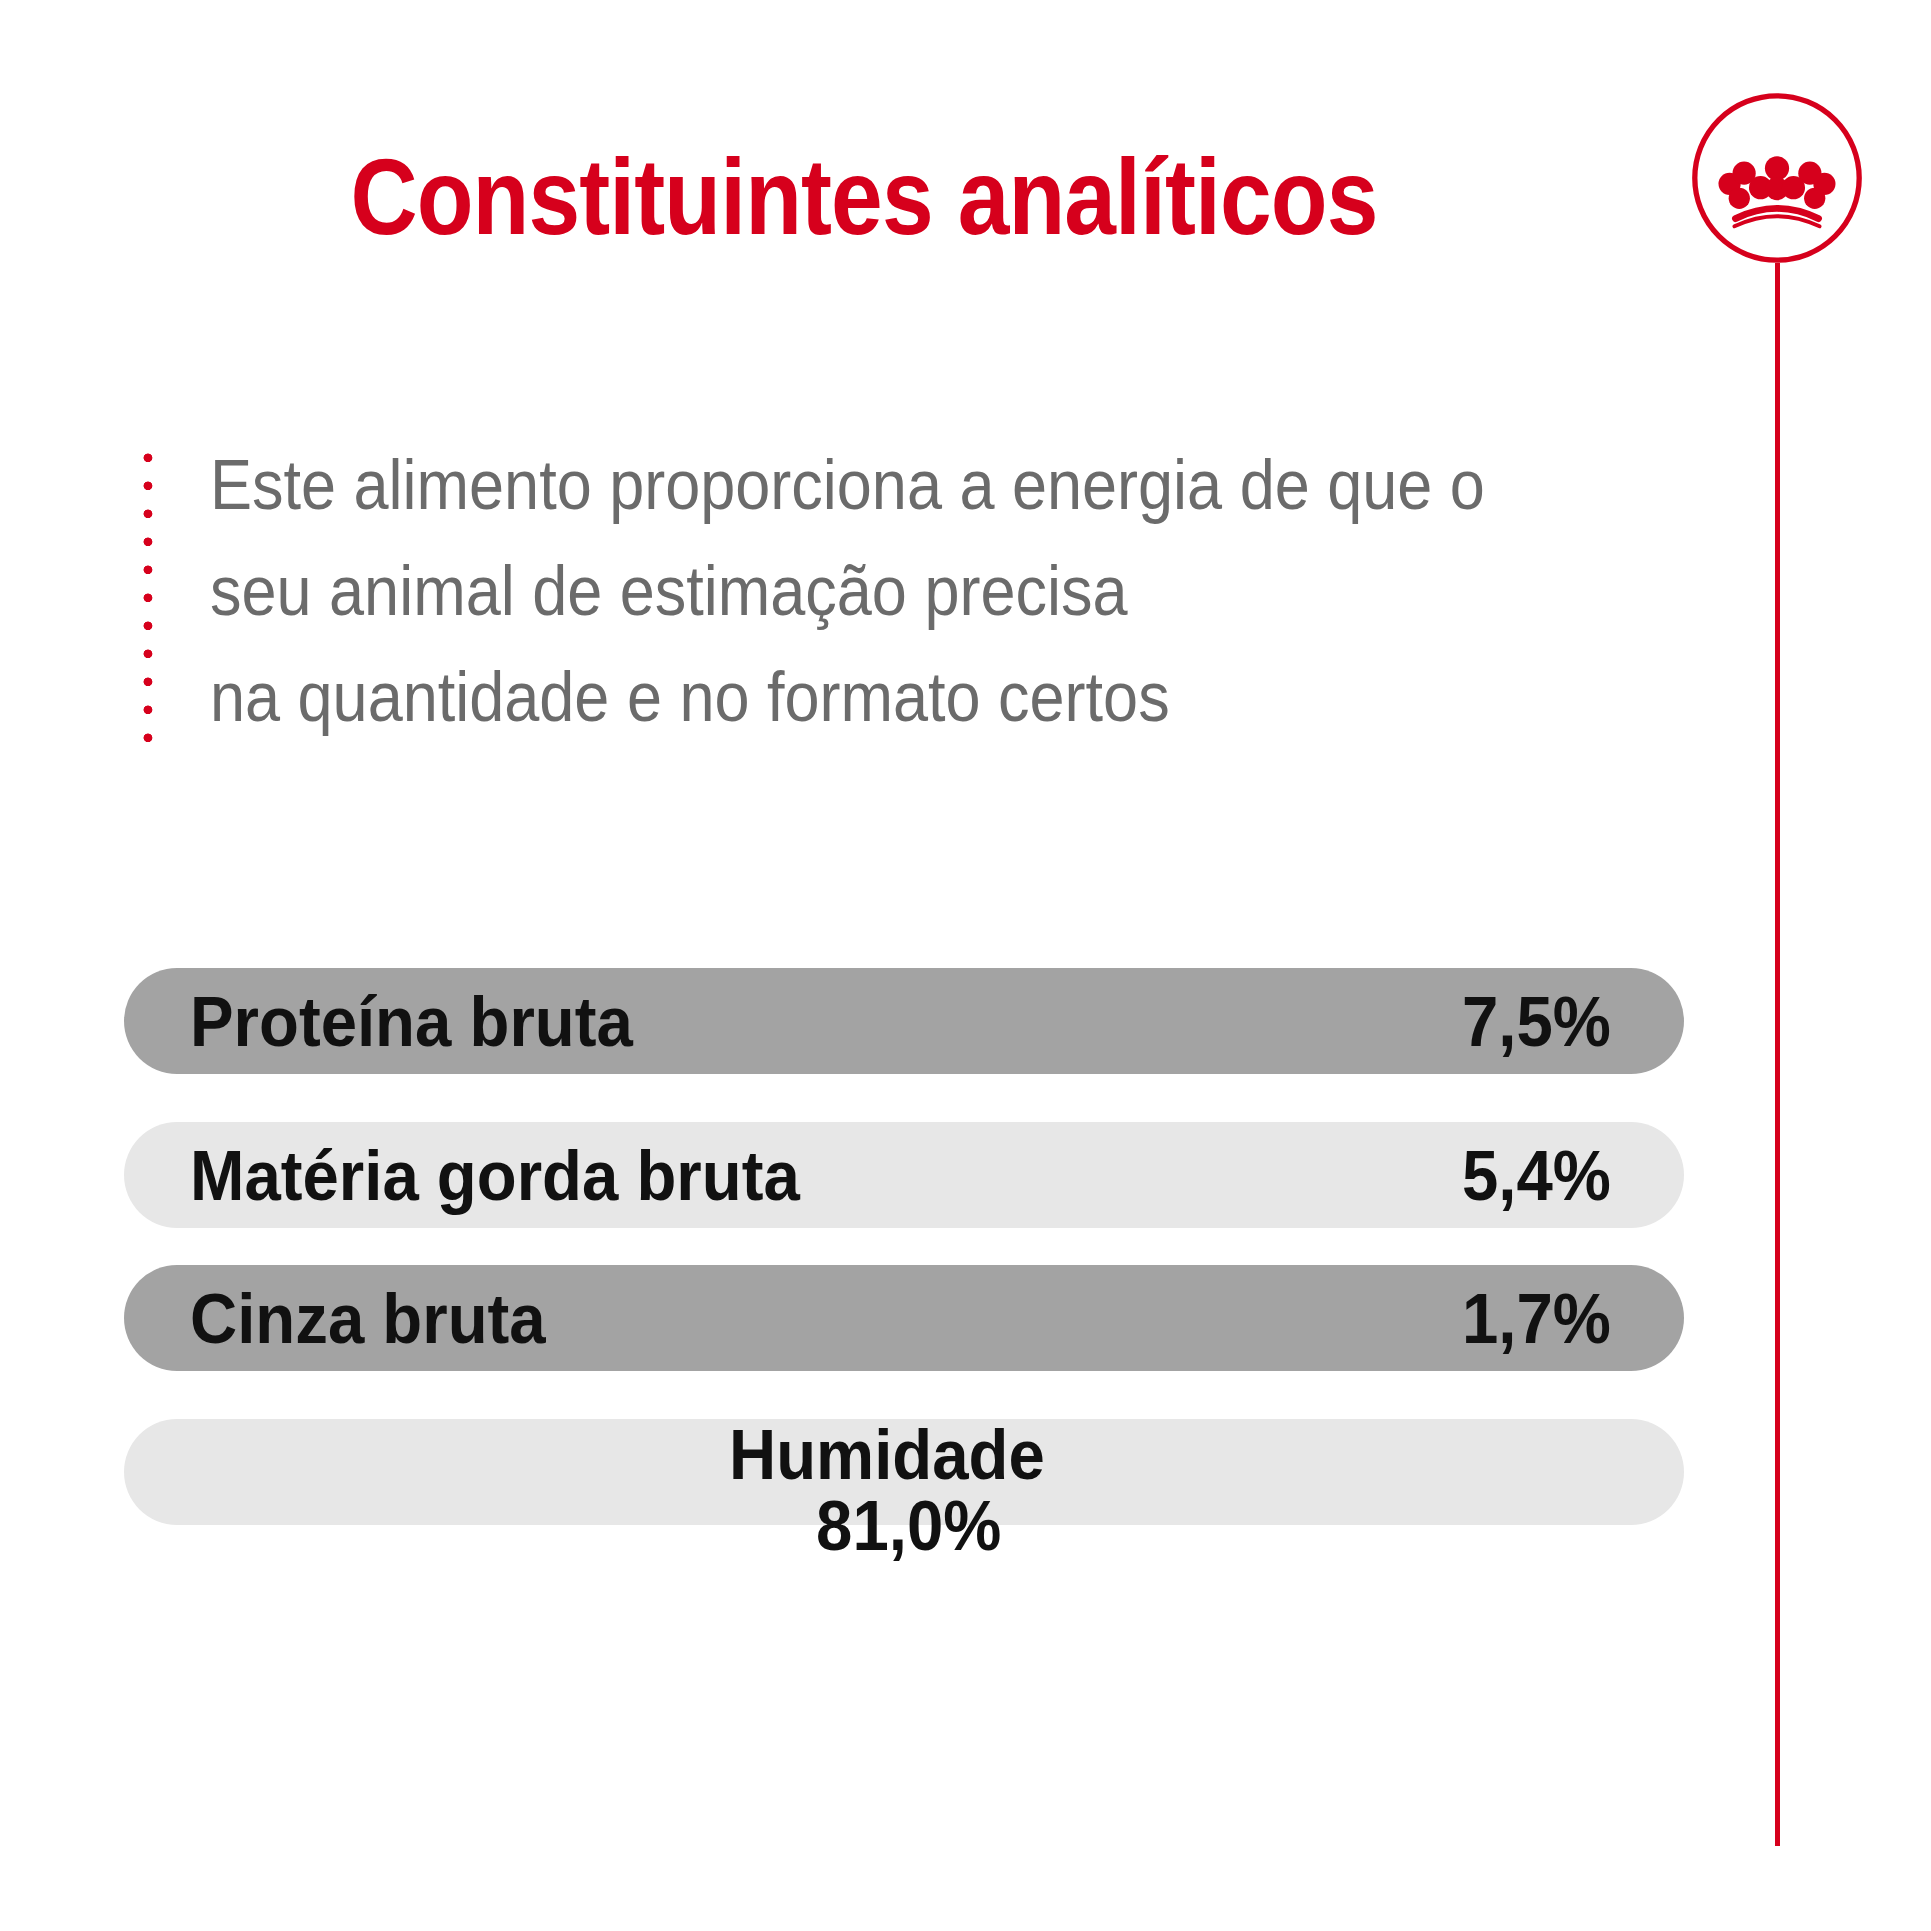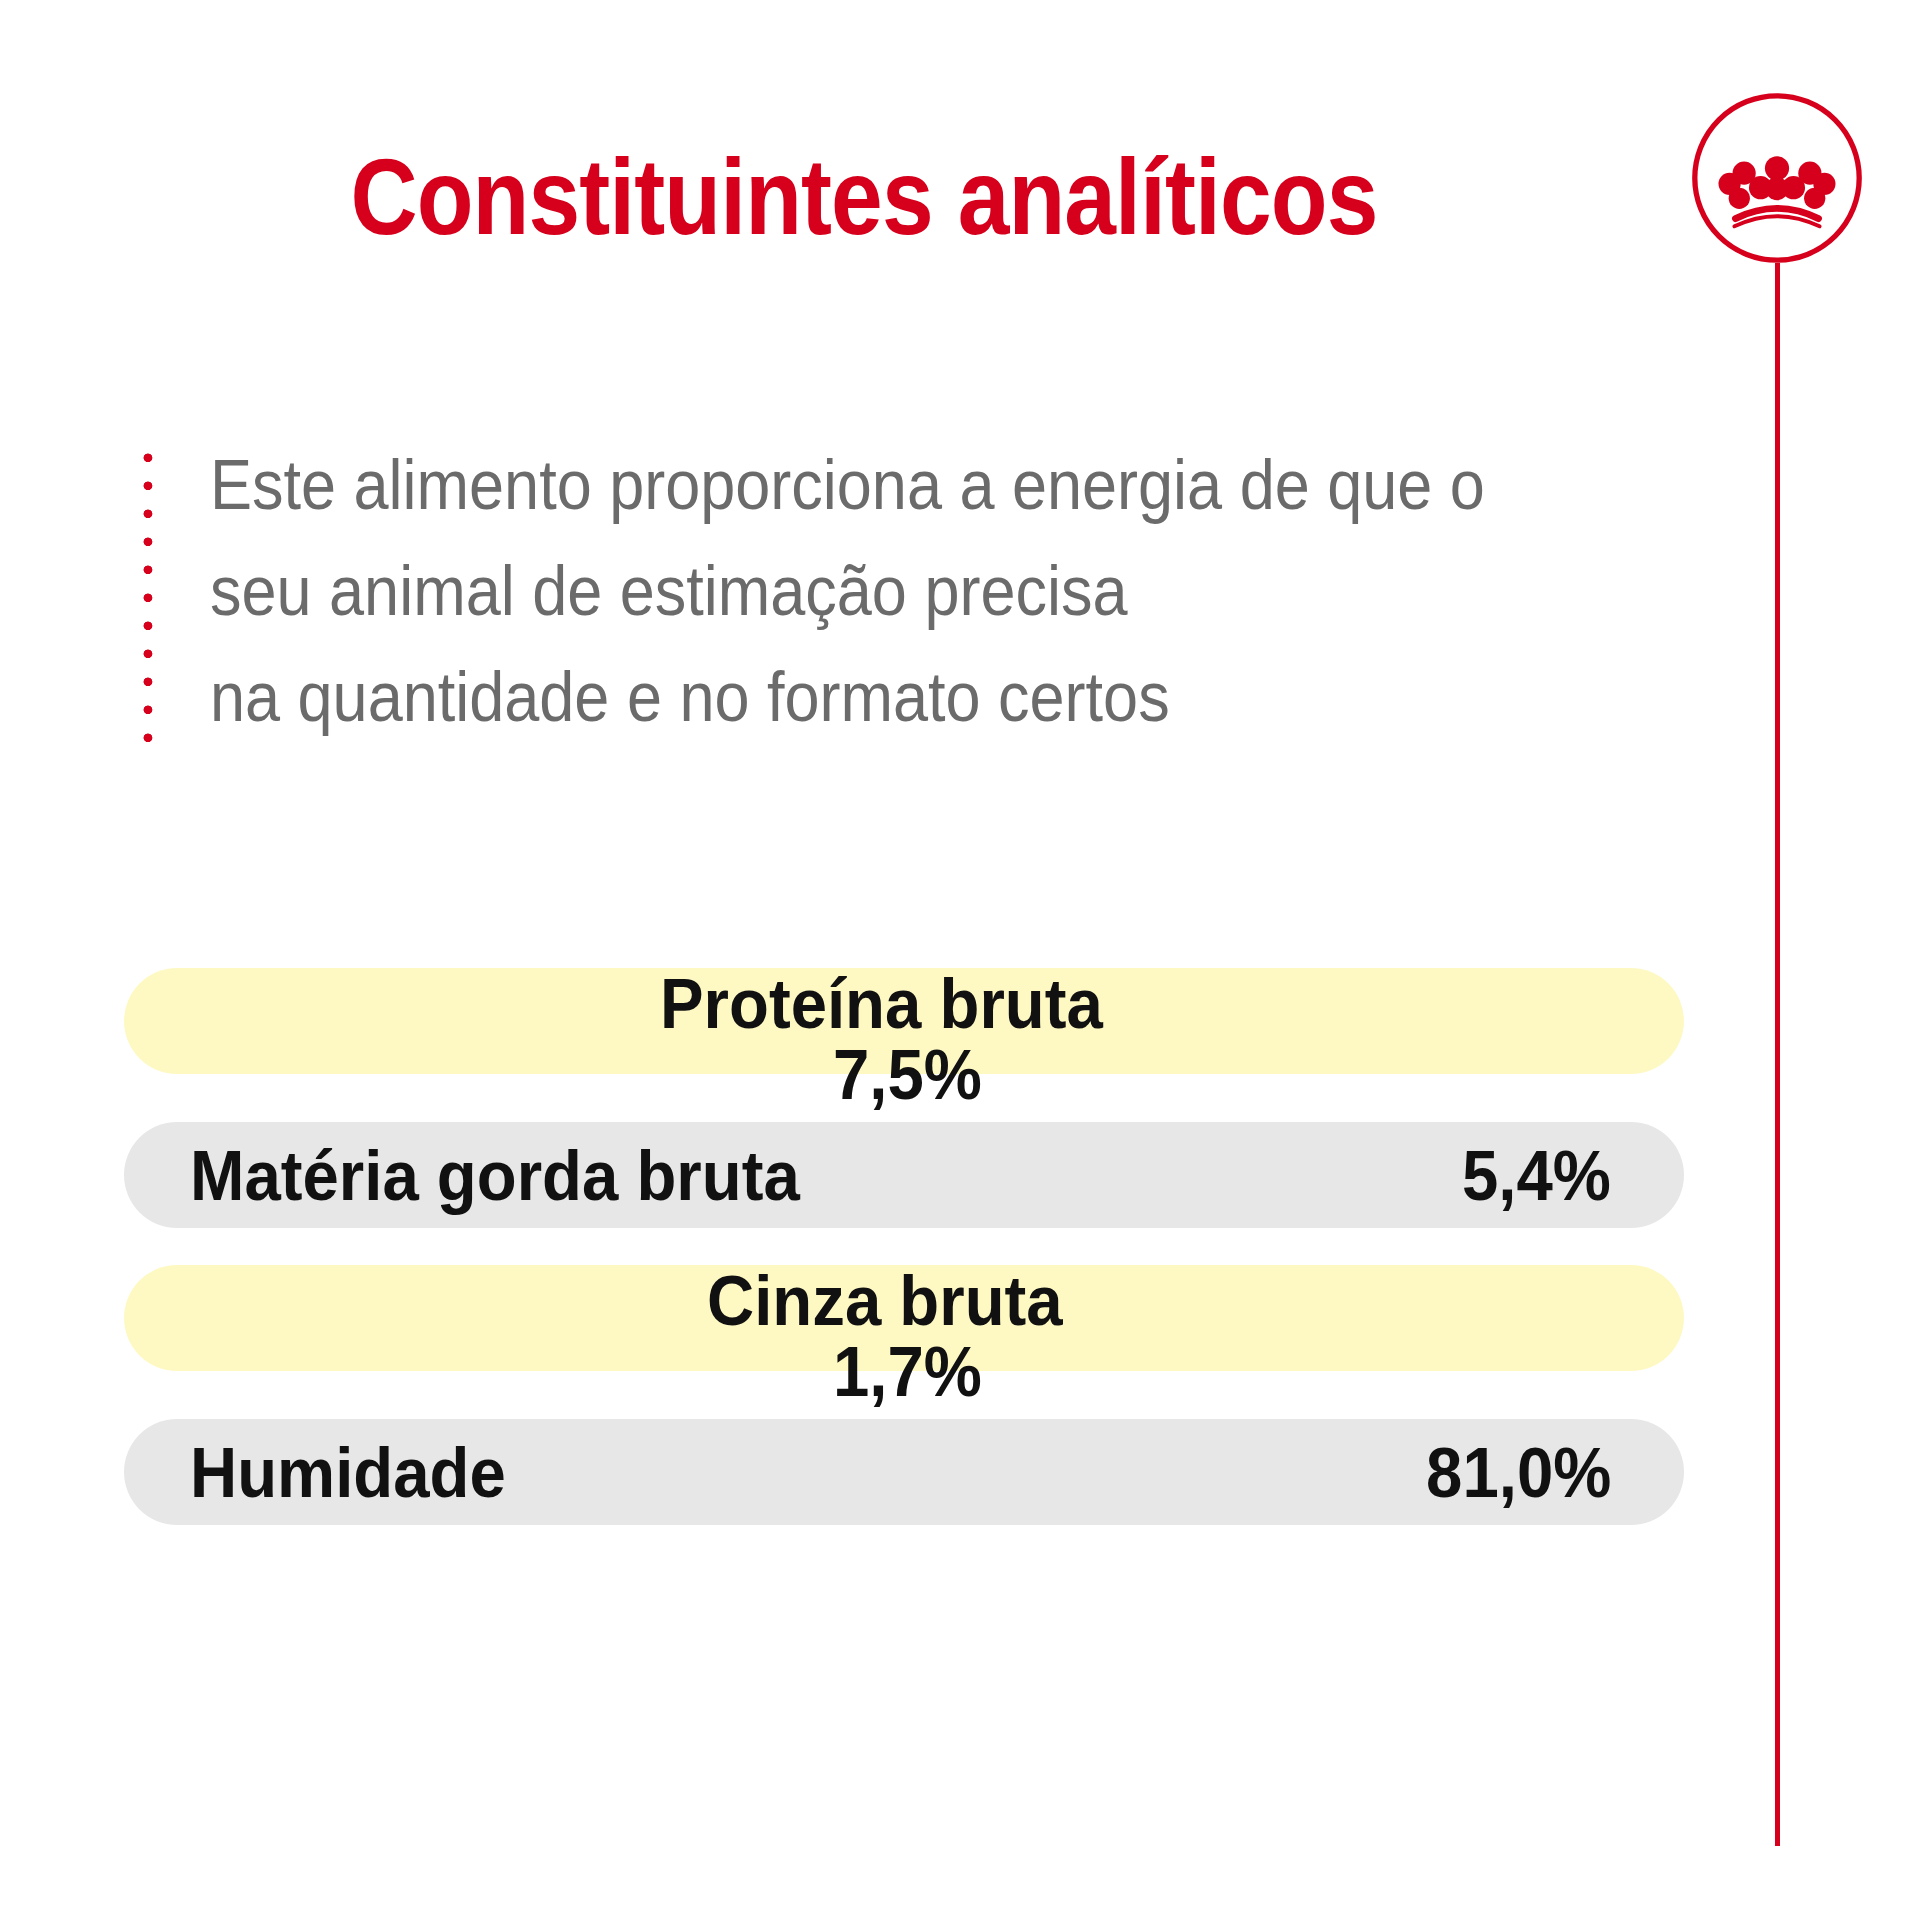--- a/index.html
+++ b/index.html
@@ -96,22 +96,22 @@
     position: relative;
     height: 106px;
     margin-bottom: 37px;
     border-radius: 53px;
     display: flex;
     align-items: center;
     justify-content: space-between;
     padding: 0 73px 0 66px;
     box-sizing: border-box;
   }
-  .spec-row:last-child { margin-bottom: 0; }
-  .spec-row.tone-dark  { background: #fef9c3; flex-direction: column; }
+  .spec-row:last-child { margin-bottom: 0; flex-direction: column; }
+  .spec-row.tone-dark  { background: #a3a3a3; }
   .spec-row.tone-light { background: #e7e7e7; margin-top: 48px; }
 
   .spec-label,
   .spec-value {
     color: #111111;
     font-family: "Liberation Sans Narrow", "Liberation Sans", sans-serif;
     font-weight: bold;
     font-size: 71px;
     line-height: 71px;
     letter-spacing: 0px;

